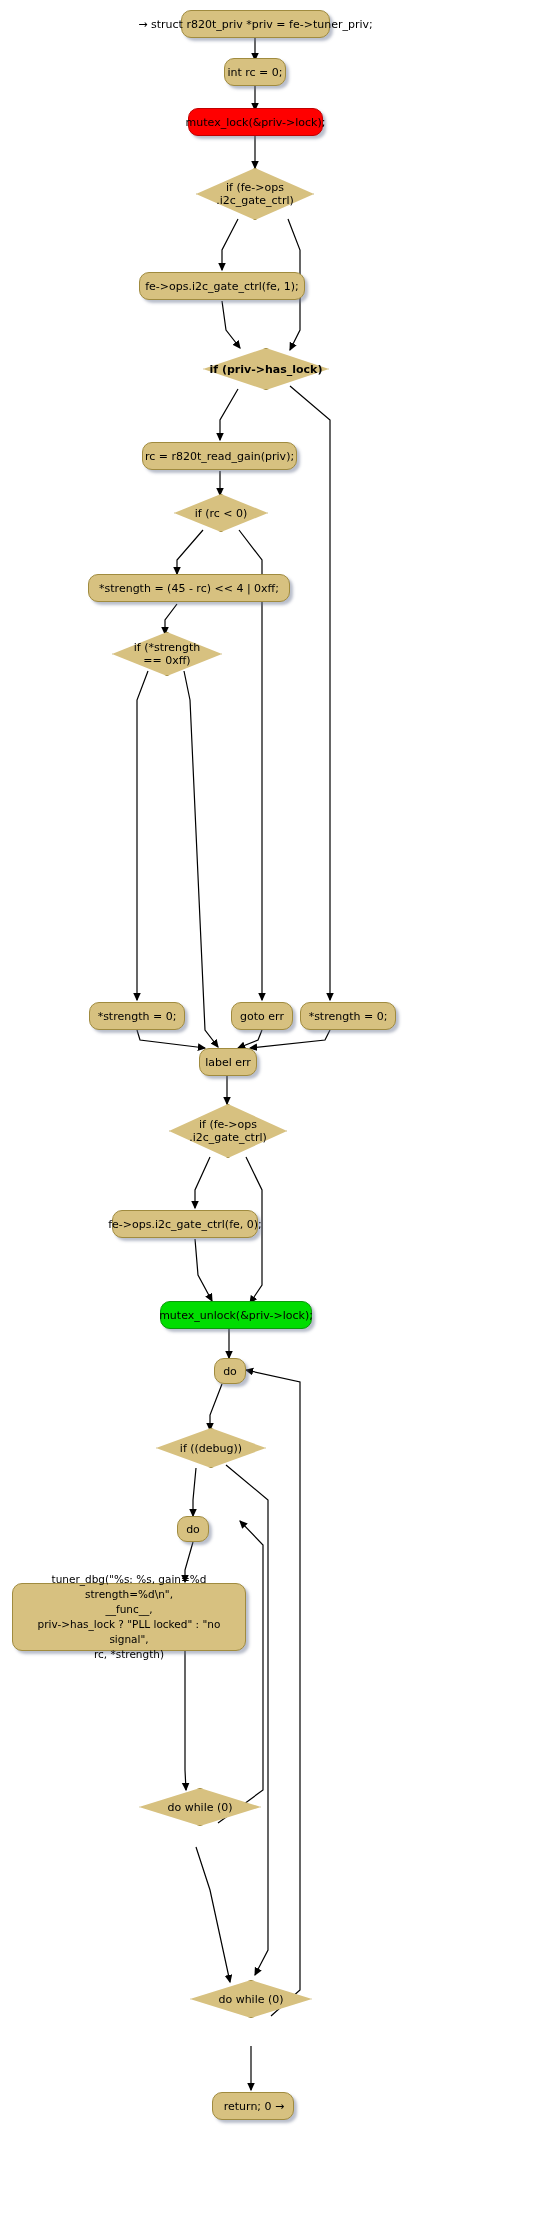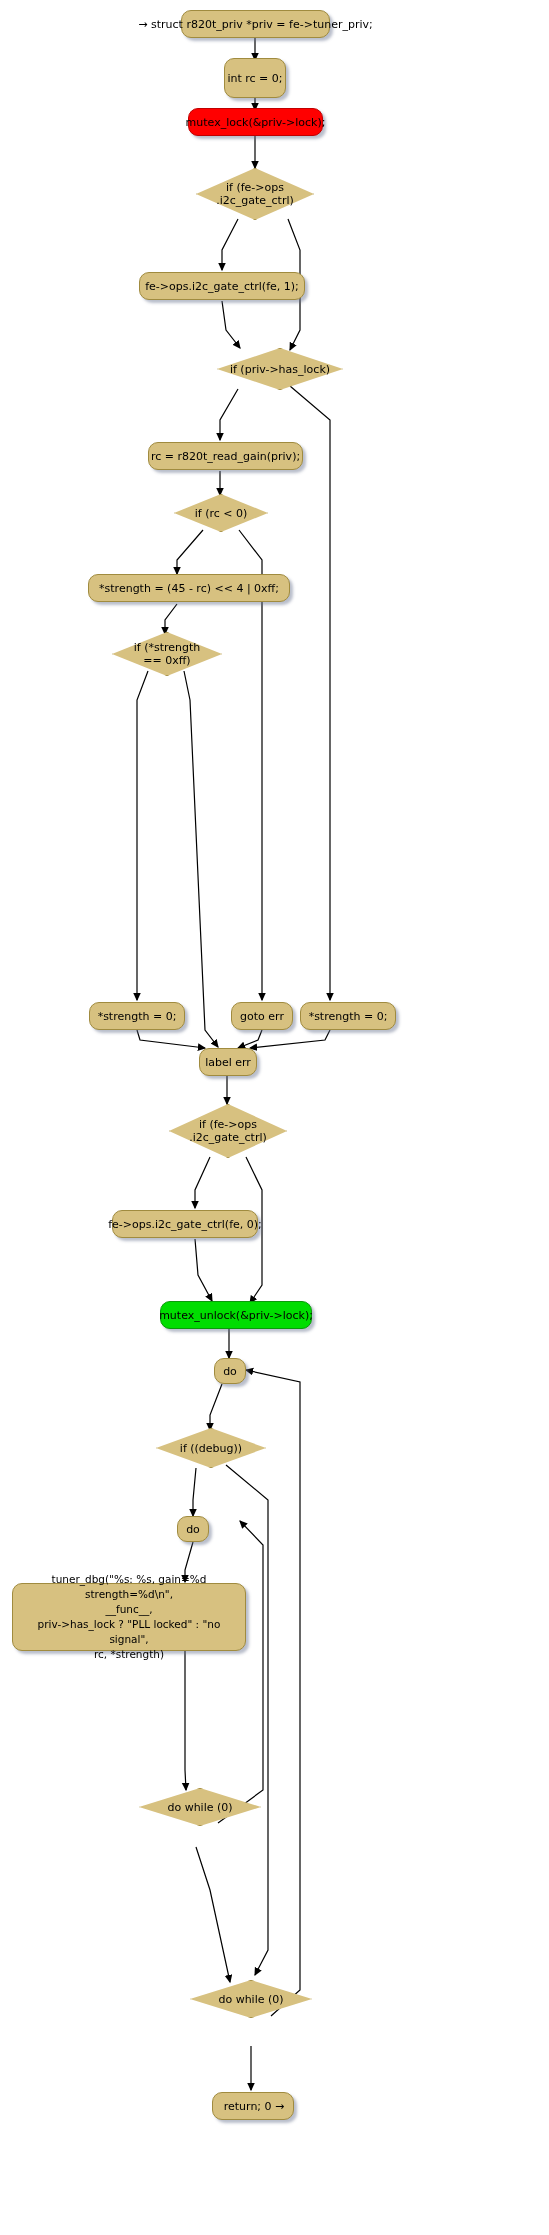--- a/index.html
+++ b/index.html
@@ -139,46 +139,46 @@
       <path d="M271,2016 L300,1990 L300,1382 L246,1370"></path>
 
       <path d="M251,2046 L251,2090"></path>
     </g>
   </svg>
 
   <div class="node rect" style="left:181px; top:10px; width:149px; height:28px;">
     <span>→ struct r820t_priv *priv = fe-&gt;tuner_priv;</span>
   </div>
 
-  <div class="node rect" style="left:224px; top:58px; width:62px; height:40px;">
+  <div class="node rect" style="left:224px; top:58px; width:62px; height:28px;">
     <span>int rc = 0;</span>
   </div>
 
   <div class="node rect lock" style="left:188px; top:108px; width:135px; height:28px;">
     <span>mutex_lock(&amp;priv-&gt;lock);</span>
   </div>
 
   <div class="node dia" style="left:196px; top:168px; width:118px; height:52px;">
     <div class="diaShadow"></div>
     <div class="diaShape"></div>
     <span class="lbl multi">if (fe-&gt;ops
 .i2c_gate_ctrl)</span>
   </div>
 
   <div class="node rect" style="left:139px; top:272px; width:166px; height:28px;align-items:center;">
     <span>fe-&gt;ops.i2c_gate_ctrl(fe, 1);</span>
   </div>
 
-  <div class="node dia" style="left:217px; top:348px; width:126px; height:42px;">
+  <div class="node dia" style="left:203px; top:348px; width:126px; height:42px;font-weight:bold;">
     <div class="diaShadow"></div>
     <div class="diaShape"></div>
     <span class="lbl">if (priv-&gt;has_lock)</span>
   </div>
 
-  <div class="node rect" style="left:142px; top:442px; width:155px; height:28px;margin-left:6px;">
+  <div class="node rect" style="left:142px; top:442px; width:155px; height:28px;">
     <span>rc = r820t_read_gain(priv);</span>
   </div>
 
   <div class="node dia" style="left:174px; top:494px; width:94px; height:38px;">
     <div class="diaShadow"></div>
     <div class="diaShape"></div>
     <span class="lbl">if (rc &lt; 0)</span>
   </div>
 
   <div class="node rect" style="left:88px; top:574px; width:202px; height:28px;">

